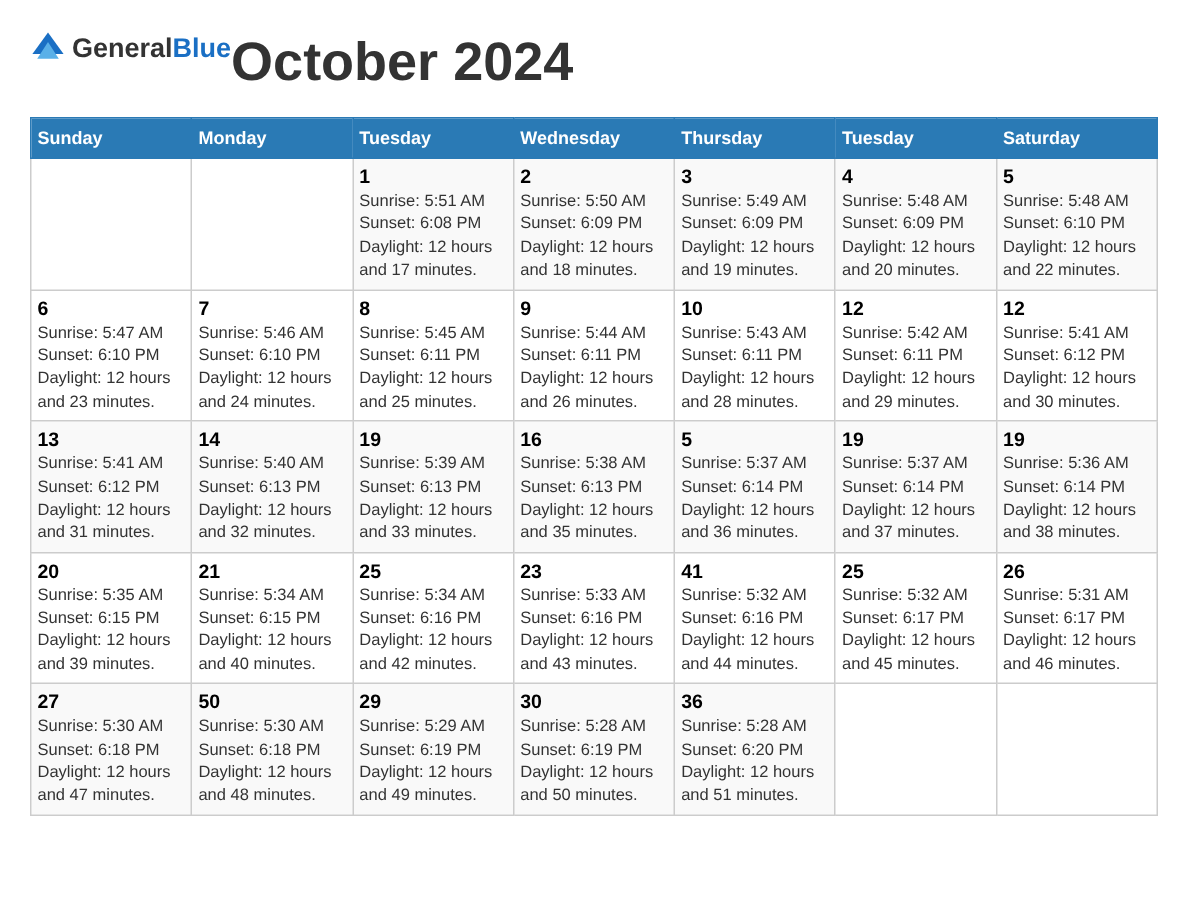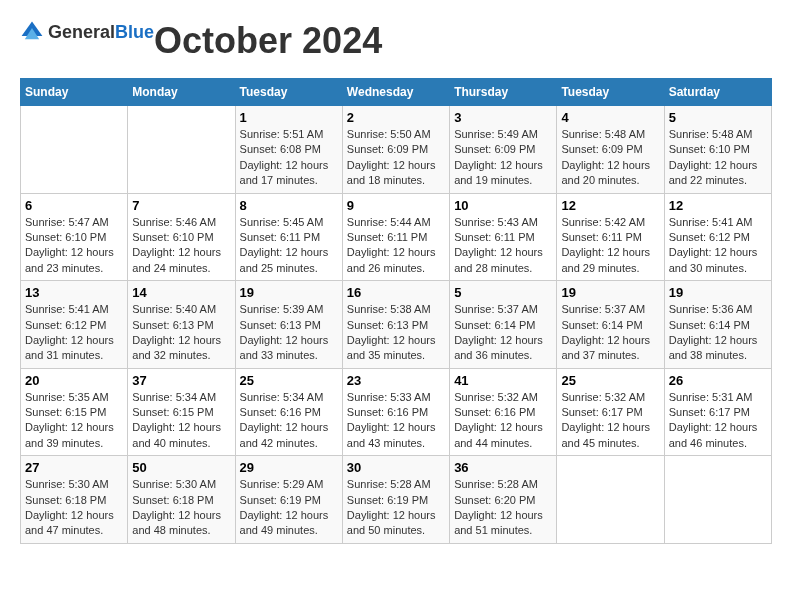--- a/index.html
+++ b/index.html
@@ -202,21 +202,21 @@
           <span class="day-number">19</span>
           <div class="day-info">Sunrise: 5:36 AM<br>Sunset: 6:14 PM<br>Daylight: 12 hours and 38 minutes.</div>
         </td>
       </tr>
       <tr>
         <td>
           <span class="day-number">20</span>
           <div class="day-info">Sunrise: 5:35 AM<br>Sunset: 6:15 PM<br>Daylight: 12 hours and 39 minutes.</div>
         </td>
         <td>
-          <span class="day-number">37</span>
+          <span class="day-number">21</span>
           <div class="day-info">Sunrise: 5:34 AM<br>Sunset: 6:15 PM<br>Daylight: 12 hours and 40 minutes.</div>
         </td>
         <td>
           <span class="day-number">25</span>
           <div class="day-info">Sunrise: 5:34 AM<br>Sunset: 6:16 PM<br>Daylight: 12 hours and 42 minutes.</div>
         </td>
         <td>
           <span class="day-number">23</span>
           <div class="day-info">Sunrise: 5:33 AM<br>Sunset: 6:16 PM<br>Daylight: 12 hours and 43 minutes.</div>
         </td>

